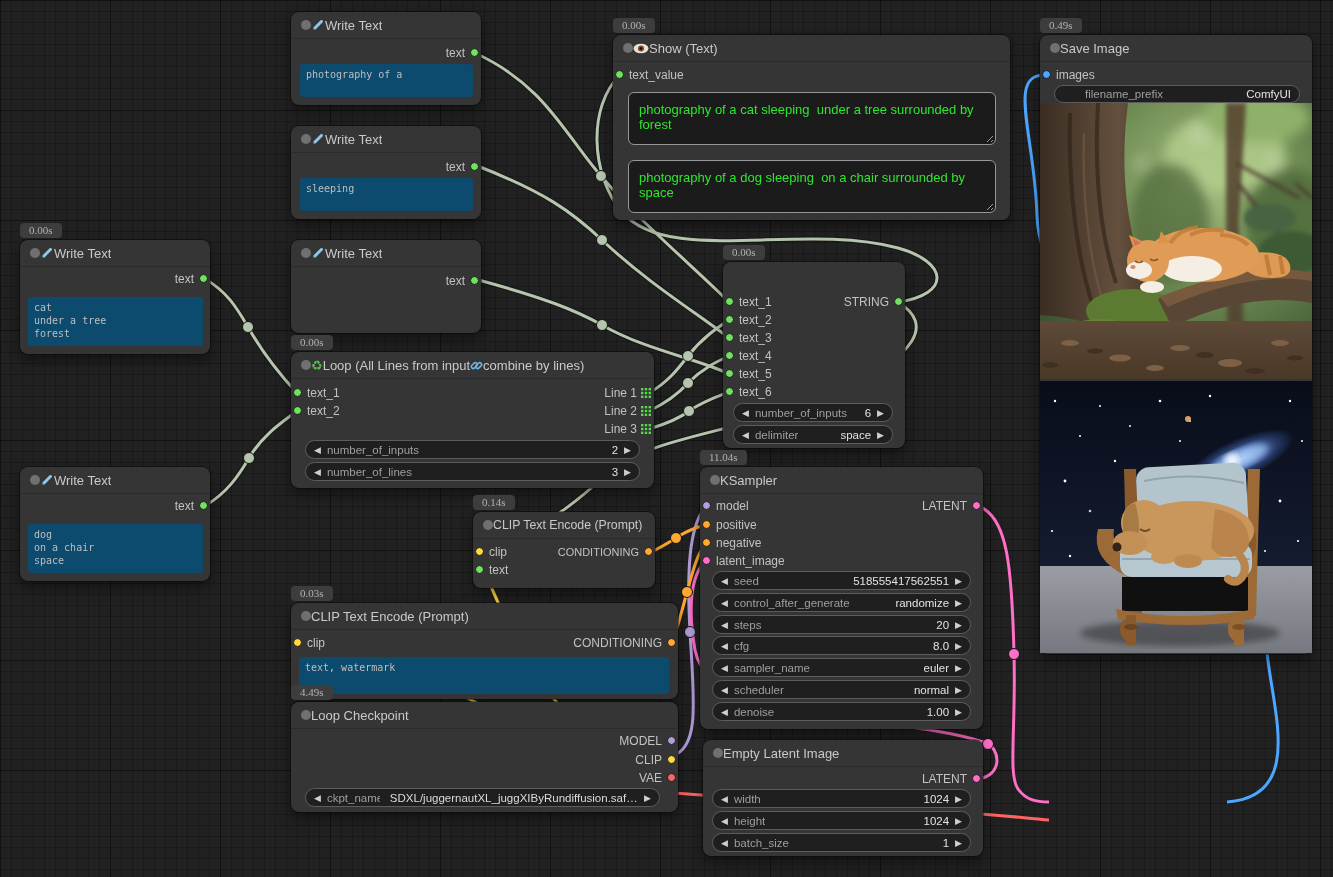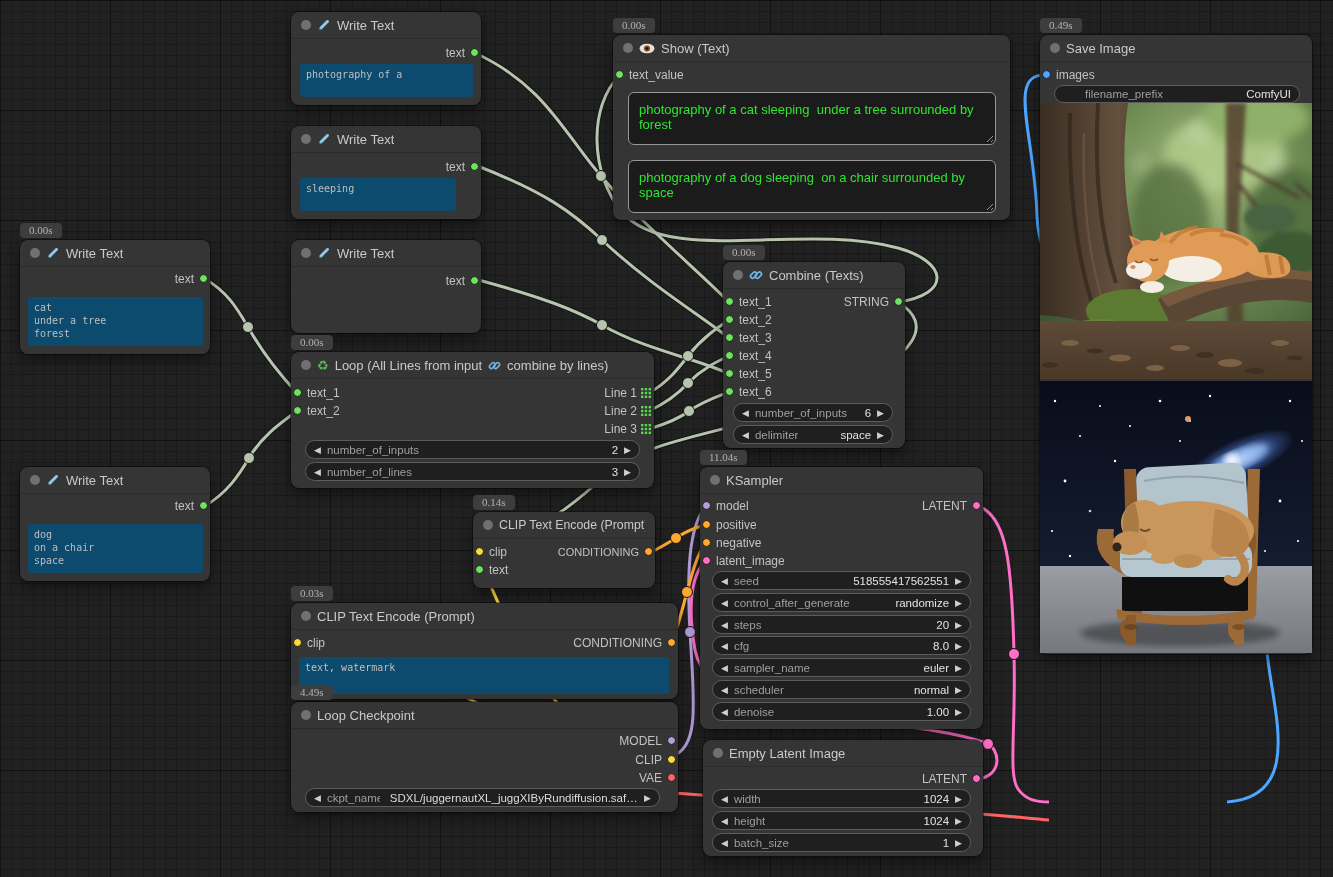--- a/index.html
+++ b/index.html
@@ -9,21 +9,21 @@
       linear-gradient(rgba(0,0,0,.30) 1px,transparent 1px),
       linear-gradient(90deg,rgba(0,0,0,.30) 1px,transparent 1px),
       linear-gradient(rgba(0,0,0,.22) 1px,transparent 1px),
       linear-gradient(90deg,rgba(0,0,0,.22) 1px,transparent 1px);
     background-size:110px 110px,110px 110px,11px 11px,11px 11px;
     font-family:"Liberation Sans",sans-serif;}
   svg.links{position:absolute;left:0;top:0;z-index:1;pointer-events:none;}
   .node{position:absolute;z-index:2;background:#353535;border-radius:8px;
     box-shadow:0 0 0 1px rgba(0,0,0,.38),0 6px 14px rgba(0,0,0,.45);}
   .titlebar{position:absolute;left:0;top:0;right:0;height:27px;display:flex;align-items:center;
-    gap:6px;padding:0 10px;box-sizing:border-box;border-bottom:1px solid rgba(0,0,0,.18);
+    gap:0;padding:0 10px;box-sizing:border-box;border-bottom:1px solid rgba(0,0,0,.18);
     border-radius:8px 8px 0 0;}
   .cdot{width:10px;height:10px;border-radius:50%;background:#707070;flex:0 0 auto;}
   .ttext{color:#c9c9c9;font-size:13px;white-space:nowrap;overflow:hidden;}
   .ttext.small{font-size:12.3px;}
   .ticon{display:inline-flex;flex:0 0 auto;line-height:0;}
   .badge{position:absolute;top:-17px;left:0px;background:#3d3d3d;color:#b2b2b2;
     font-family:"Liberation Serif",serif;font-size:11px;padding:1px 9px 2px;border-radius:4px;}
   .slotrow{position:absolute;left:0;right:0;height:18px;font-size:12px;color:#c2c2c2;}
   .dot{position:absolute;width:9px;height:9px;border-radius:50%;border:1px solid #191919;box-sizing:border-box;top:4px;}
   .dot.in{left:2px;} .dot.out{right:2px;}
@@ -142,21 +142,21 @@
             <path d="M2 14 L5.2 13 L13.4 4.8 A1.7 1.7 0 0 0 11 2.5 L3 10.7 Z" fill="#8ec9e8"></path>
             <path d="M2 14 l2.6-.8 L3 11.6 Z" fill="#2e4652"></path>
           </svg>
         </span>
     <span class="ttext">Write Text</span>
   </div>
   <div class="slotrow" style="top:32px">
     <span class="slabel out">text</span>
     <span class="dot out" style="background:#6fe35f"></span>
   </div>
-  <div class="ta" style="left:9px;top:52px;width:156px;height:33px">sleeping</div>
+  <div class="ta" style="left:9px;top:52px;width:173px;height:33px">sleeping</div>
 </div>
 
 <div class="node" style="left:20px;top:240px;width:190px;height:114px">
   <div class="badge">0.00s</div>
   <div class="titlebar">
     <span class="cdot"></span>
     <span class="ticon">
           <svg width="14" height="14" viewBox="0 0 16 16">
             <path d="M2 14 L5.2 13 L13.4 4.8 A1.7 1.7 0 0 0 11 2.5 L3 10.7 Z" fill="#8ec9e8"></path>
             <path d="M2 14 l2.6-.8 L3 11.6 Z" fill="#2e4652"></path>
@@ -300,30 +300,20 @@
   <div class="slotrow" style="top:31px">
     <span class="dot in" style="background:#6fe35f"></span>
     <span class="slabel in">text_value</span>
   </div>
   <div class="showta" style="left:15px;top:57px;width:368px;height:53px">photography of a cat sleeping  under a tree surrounded by forest</div>
   <div class="showta" style="left:15px;top:125px;width:368px;height:53px">photography of a dog sleeping  on a chair surrounded by space</div>
 </div>
 
 <div class="node" style="left:723px;top:262px;width:182px;height:186px">
   <div class="badge">0.00s</div>
-  <div class="titlebar">
-    <span class="cdot"></span>
-    <span class="ticon">
-          <svg width="14" height="14" viewBox="0 0 16 16" fill="none" stroke="#6fb3e0" stroke-width="2">
-            <rect x="1.2" y="5.8" width="8.2" height="4.6" rx="2.3" transform="rotate(-45 5.3 8.1)"></rect>
-            <rect x="6.6" y="5.8" width="8.2" height="4.6" rx="2.3" transform="rotate(-45 10.7 8.1)"></rect>
-          </svg>
-        </span>
-    <span class="ttext">Combine (Texts)</span>
-  </div>
   <div class="slotrow" style="top:31px">
     <span class="dot in" style="background:#6fe35f"></span>
     <span class="slabel in">text_1</span>
     <span class="slabel out">STRING</span>
     <span class="dot out" style="background:#6fe35f"></span>
   </div>
   <div class="slotrow" style="top:49px">
     <span class="dot in" style="background:#6fe35f"></span>
     <span class="slabel in">text_2</span>
   </div>

